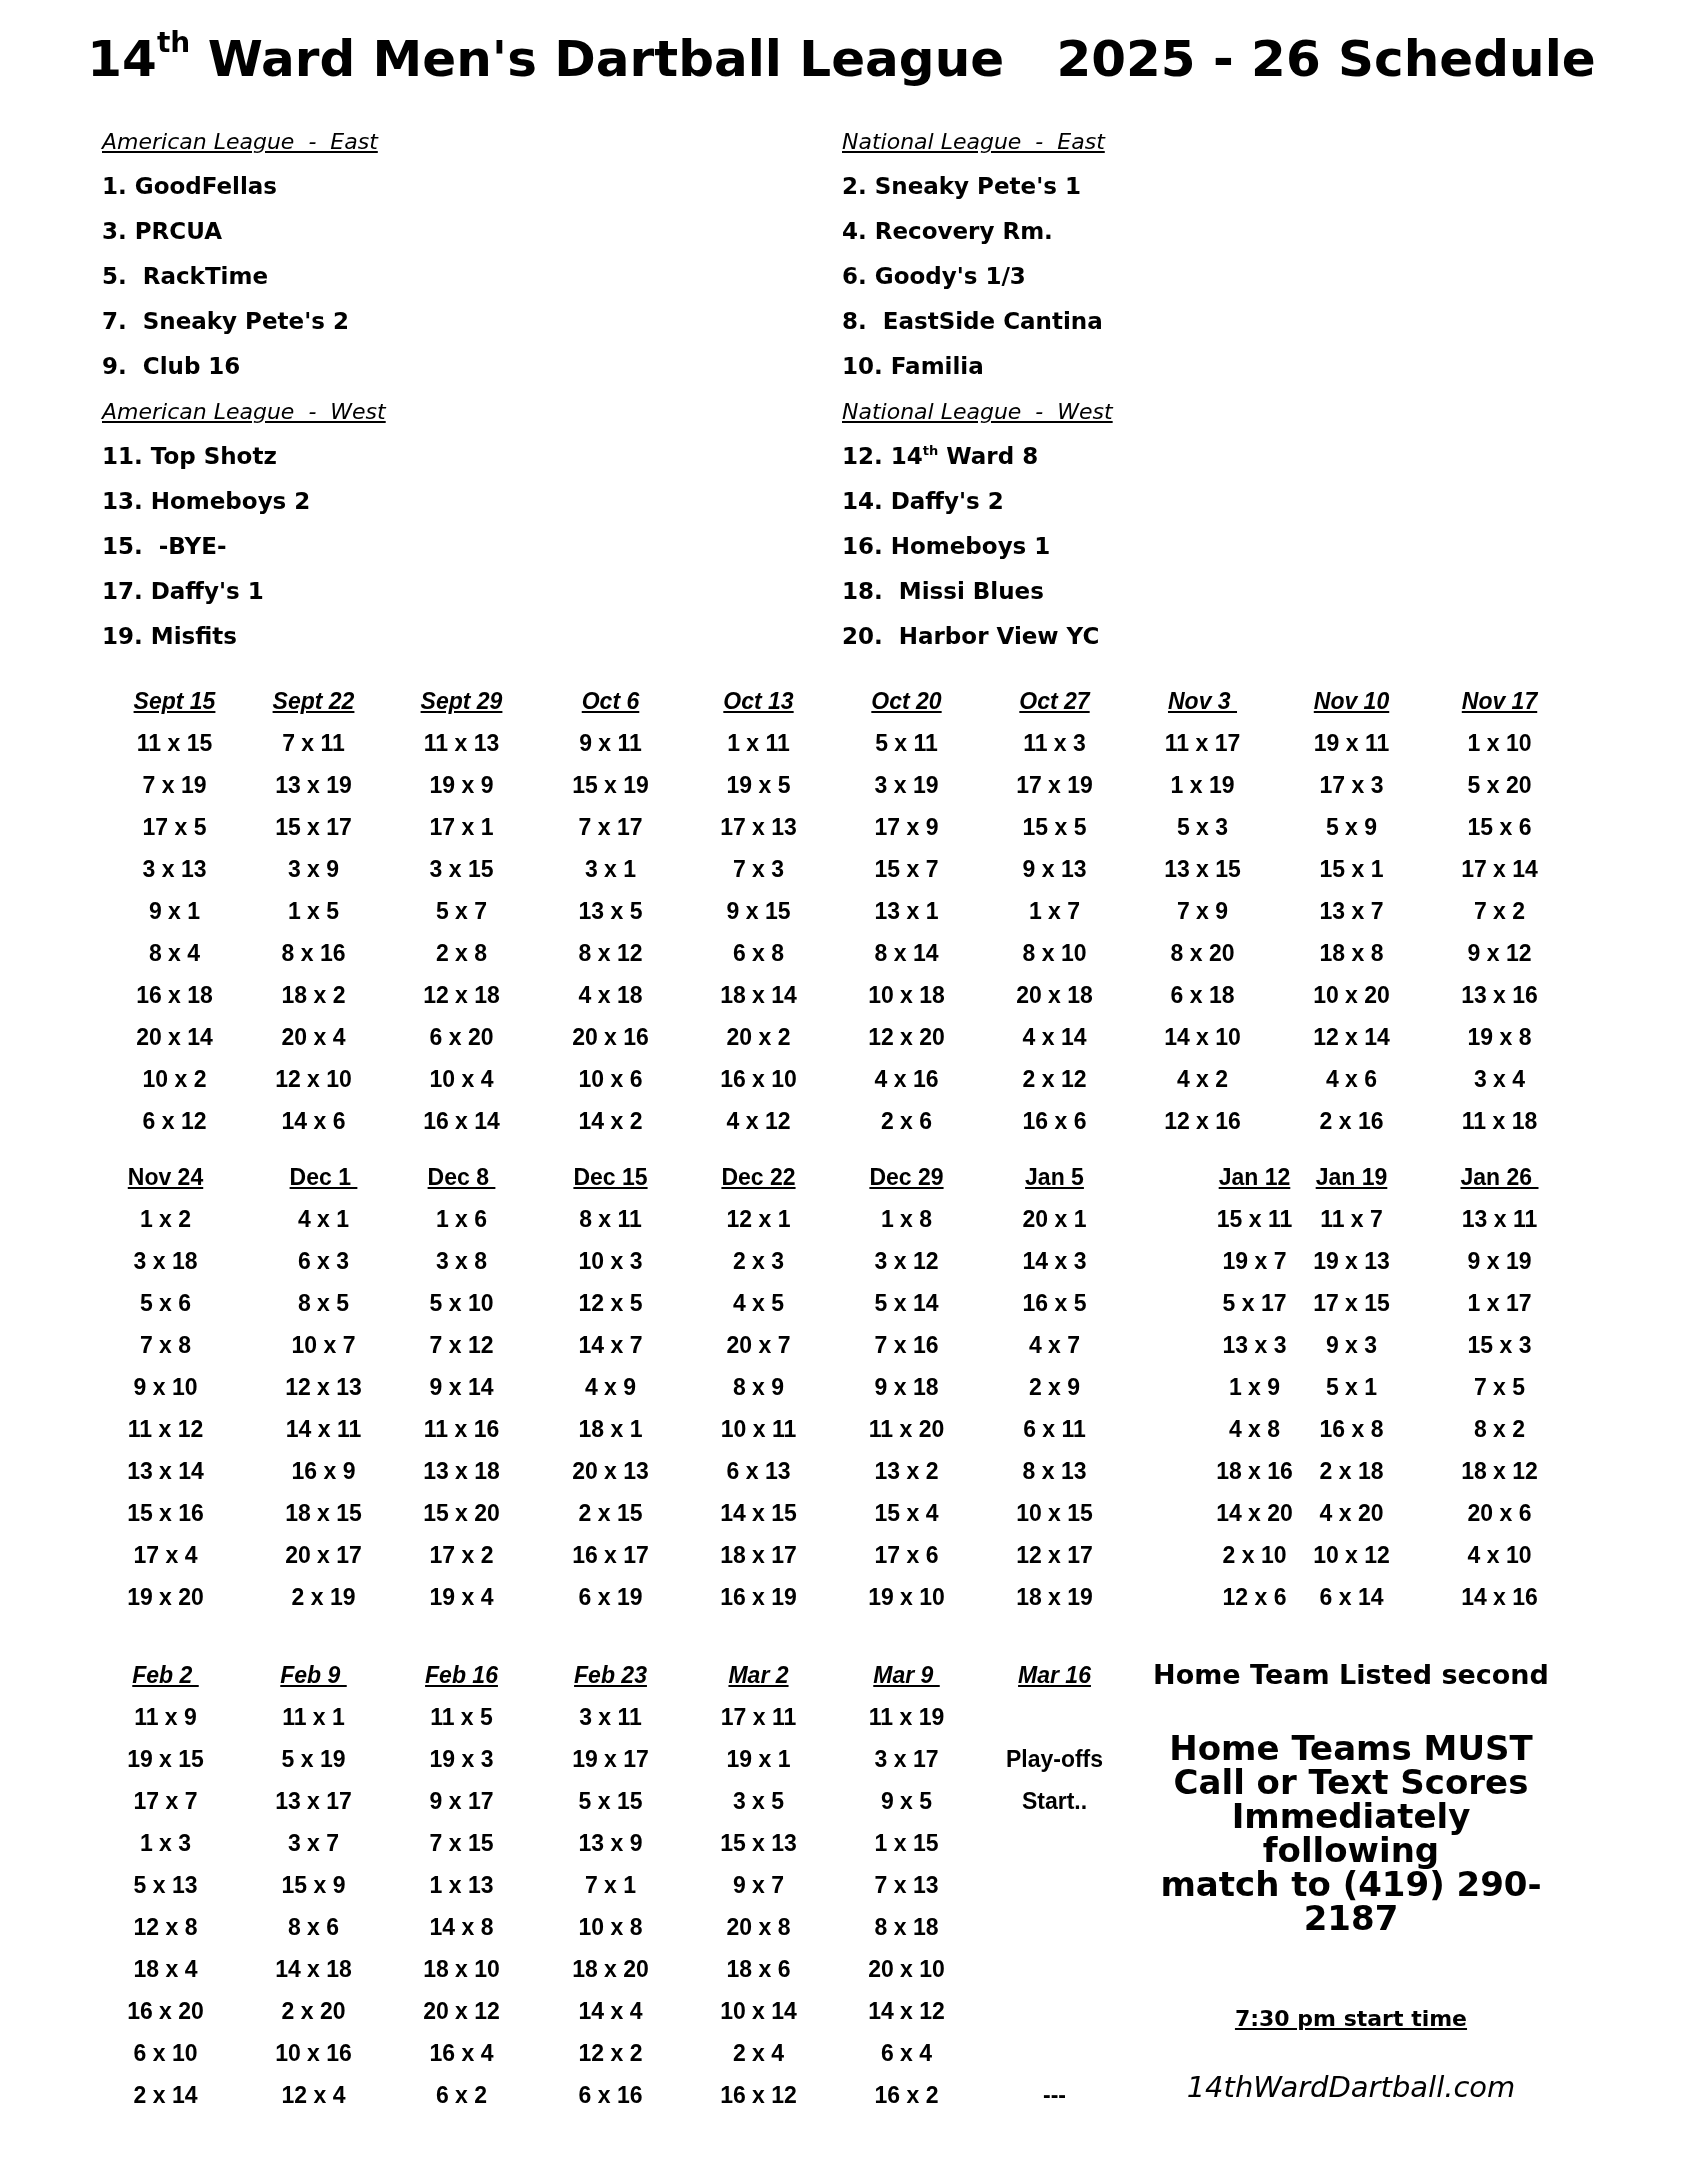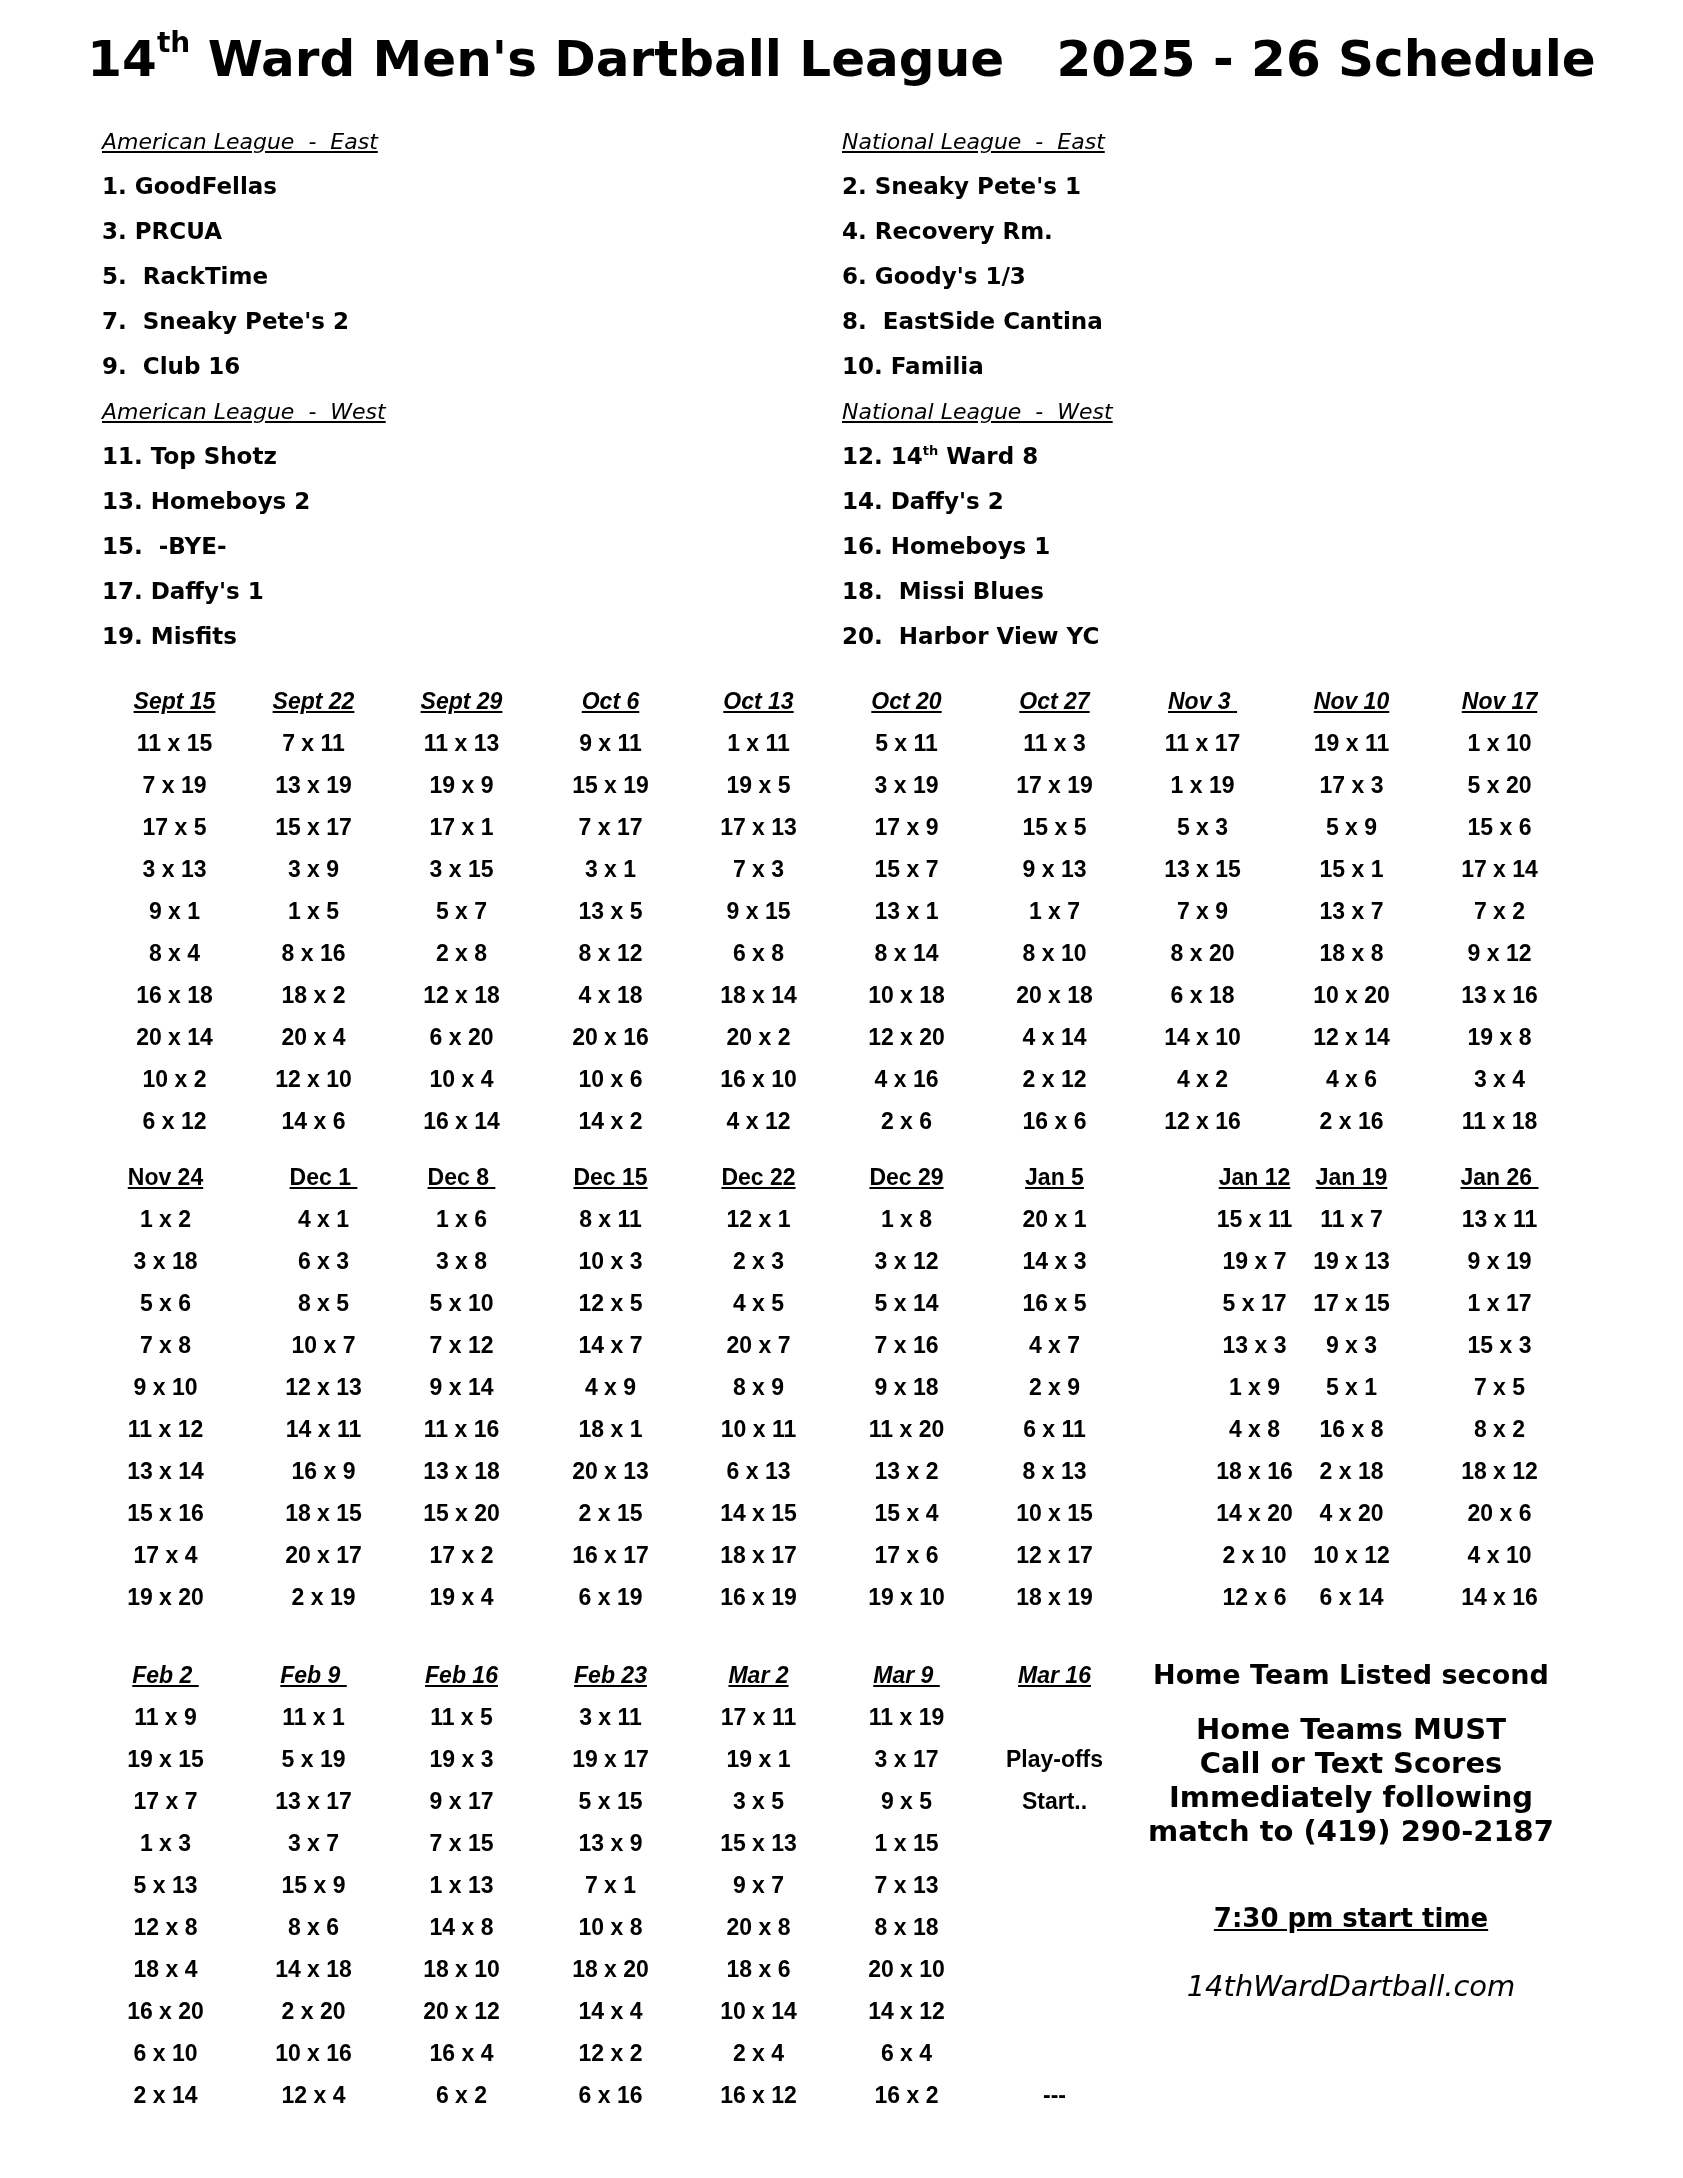--- a/index.html
+++ b/index.html
@@ -12,22 +12,22 @@
   .div-head { font-family:"DejaVu Sans", sans-serif; font-style:italic; text-decoration:underline; font-size:22px; height:45px; line-height:45px; white-space:pre; }
   .team { font-weight:bold; font-size:23px; height:45px; line-height:45px; white-space:pre; }
   .team sup { font-size:13px; vertical-align:top; position:relative; top:-6px; }
   .block { position:absolute; left:91px; }
   .col { position:absolute; top:0; width:149px; text-align:center; }
   .hdr { font-weight:bold; font-size:23px; text-decoration:underline; height:42px; line-height:42px; white-space:pre; font-family:"Liberation Sans", sans-serif; }
   .hdr.ital { font-style:italic; }
   .game { font-weight:bold; font-size:23px; height:42px; line-height:42px; white-space:pre; font-family:"Liberation Sans", sans-serif; }
   .notes { position:absolute; left:1143px; top:1658px; width:416px; text-align:center; font-weight:bold; }
   .notes .h1 { font-size:27px; line-height:34px; }
-  .notes .msg { font-size:29px; line-height:34px; margin-top:20px; }
-  .notes .time { font-size:26px; text-decoration:underline; line-height:34px; margin-top:53px; }
+  .notes .msg { font-size:34px; line-height:34px; margin-top:39px; }
+  .notes .time { font-size:22px; text-decoration:underline; line-height:34px; margin-top:67px; }
   .notes .site { font-style:italic; font-size:29px; line-height:36px; margin-top:33px; font-weight:normal; }
 </style>
 </head>
 <body>
 
 <div class="title"><span>14</span><sup>th</sup><span> Ward Men's Dartball League   2025 - 26 Schedule</span></div>
 
 <div class="div-col left" id="col-left">
     <div class="div-head">American League  -  East</div>
     <div class="team">1. GoodFellas</div>

